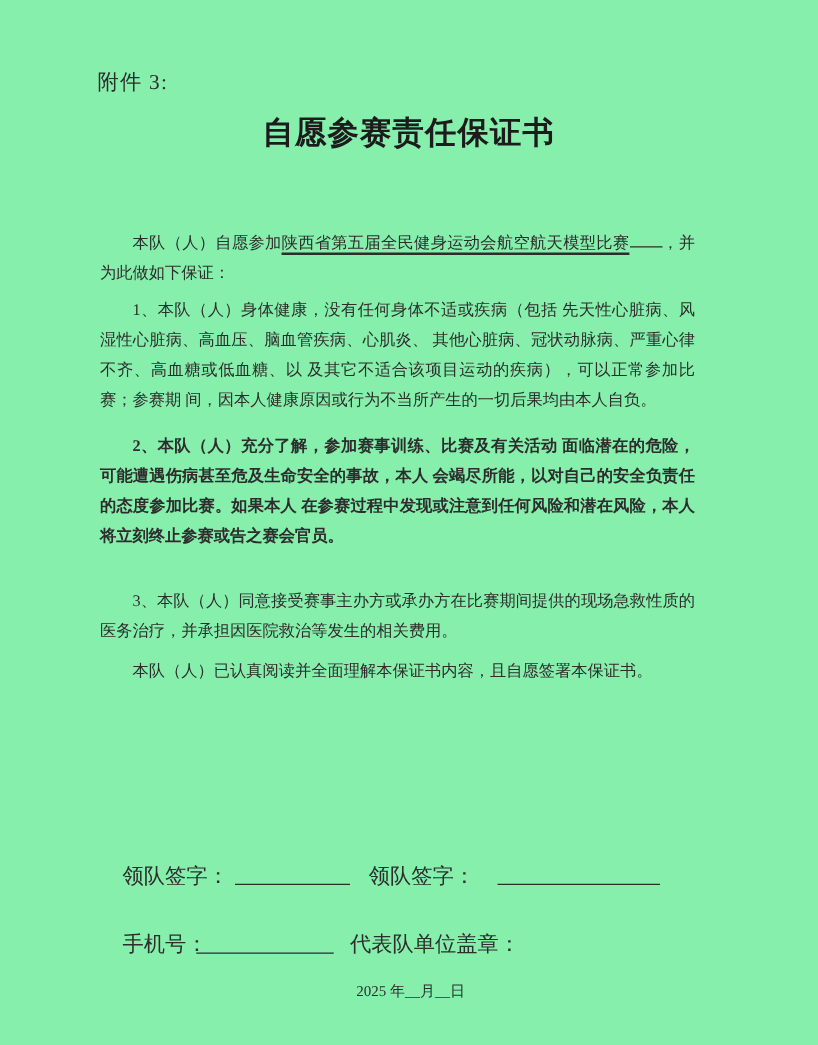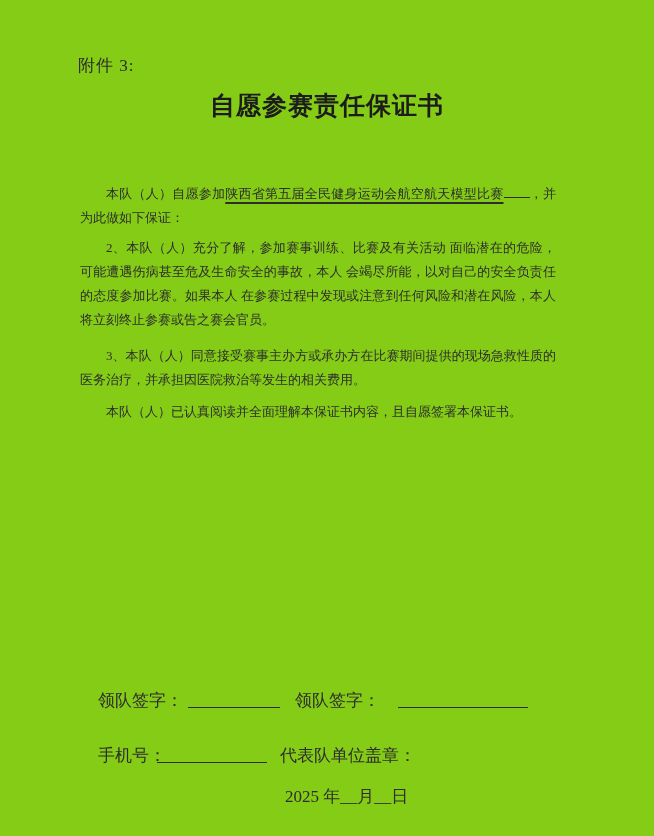--- a/index.html
+++ b/index.html
@@ -11,21 +11,21 @@
     width: 654px;
     height: 836px;
     font-family: "Liberation Serif", "DejaVu Serif", serif;
     color: #2d2d2d;
     overflow: hidden;
   }
   .page {
     position: relative;
     width: 654px;
     height: 836px;
-    background: #84cc16;
+    background: #86efac;
   }
   .attachment {
     position: absolute;
     left: 78px;
     top: 54px;
     font-size: 17px;
     letter-spacing: 1px;
   }
   .doc-title {
     position: absolute;
@@ -47,21 +47,21 @@
     font-size: 13px;
     line-height: 24px;
     text-align: justify;
   }
   .para {
     margin: 0;
     text-indent: 2em;
   }
   .para.intro   { margin-bottom: 6px; }
   .para.c1      { margin-bottom: 13px; }
-  .para.c2      { margin-bottom: 12px; }
+  .para.c2      { margin-bottom: 28px; font-weight: bold; }
   .para.c3      { margin-bottom: 8px; }
   .uline {
     text-decoration: underline;
     text-decoration-thickness: 1.5px;
     text-underline-offset: 4px;
   }
   .blank-u {
     display: inline-block;
     width: 26px;
     height: 15px;
@@ -87,38 +87,39 @@
     height: 0;
     border-bottom: 1.6px solid #2d2d2d;
   }
   .fill-leader { left: 188px; width: 92px; }
   .fill-id     { left: 398px; width: 130px; }
   .fill-phone  { left: 157px; width: 110px; }
   .date-line {
     position: absolute;
     left: 285px;
     top: 785px;
-    font-size: 17px;
+    font-size: 12px;
     white-space: nowrap;
     font-family: Liberation Serif, serif;
   }
 </style>
 </head>
 <body>
 
 <div class="page">
 
   <div class="attachment">附件 3:</div>
 
   <h1 class="doc-title">自愿参赛责任保证书</h1>
 
   <div class="content">
 
     <p class="para intro"><span>本队（人）自愿参加</span><span class="uline">陕西省第五届全民健身运动会航空航天模型比赛</span><span class="blank-u"></span><span>，并为此做如下保证：</span></p>
 
+    <p class="para c1">1、本队（人）身体健康，没有任何身体不适或疾病（包括 先天性心脏病、风湿性心脏病、高血压、脑血管疾病、心肌炎、 其他心脏病、冠状动脉病、严重心律不齐、高血糖或低血糖、以 及其它不适合该项目运动的疾病），可以正常参加比赛；参赛期 间，因本人健康原因或行为不当所产生的一切后果均由本人自负。</p>
 
     <p class="para c2">2、本队（人）充分了解，参加赛事训练、比赛及有关活动 面临潜在的危险，可能遭遇伤病甚至危及生命安全的事故，本人 会竭尽所能，以对自己的安全负责任的态度参加比赛。如果本人 在参赛过程中发现或注意到任何风险和潜在风险，本人将立刻终止参赛或告之赛会官员。</p>
 
     <p class="para c3">3、本队（人）同意接受赛事主办方或承办方在比赛期间提供的现场急救性质的医务治疗，并承担因医院救治等发生的相关费用。</p>
 
     <p class="para closing">本队（人）已认真阅读并全面理解本保证书内容，且自愿签署本保证书。</p>
 
   </div>
 
   <div class="sig-row row-leader">

